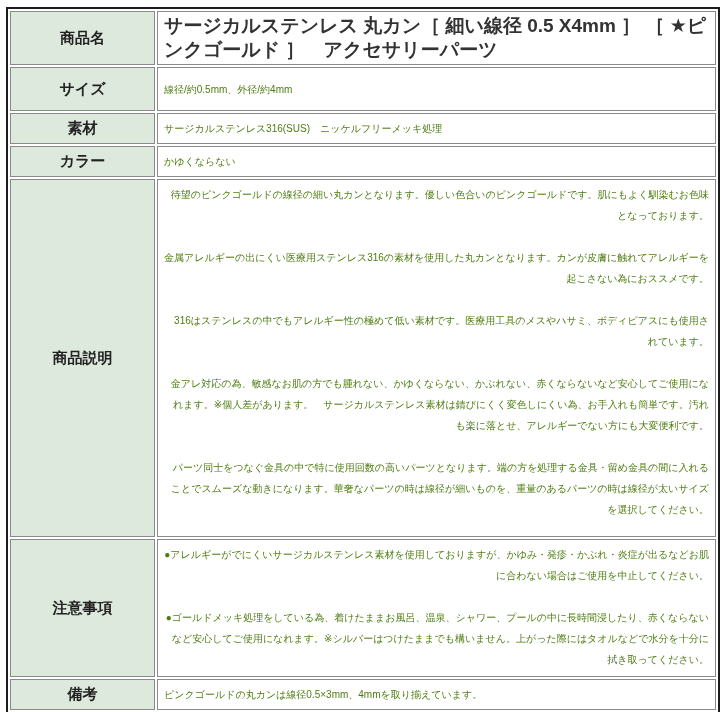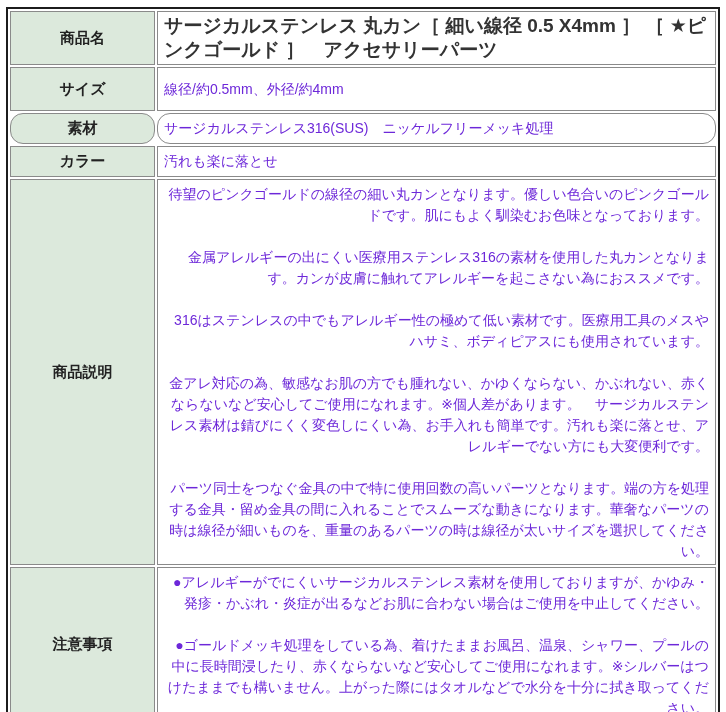--- a/index.html
+++ b/index.html
@@ -31,23 +31,23 @@
     background: #dce9dc;
     text-align: center;
     vertical-align: middle;
     font-size: 15px;
     font-weight: bold;
     color: #222222;
     padding: 5px;
   }
   td.value {
     padding: 2px 6px;
-    font-size: 14px;
+    font-size: 10px;
     line-height: 21px;
-    color: #6d28d9;
+    color: #4d7c0f;
     vertical-align: middle;
     background: #ffffff;
   }
   td.title {
     font-size: 19px;
     font-weight: bold;
     line-height: 24px;
     color: #333333;
   }
   td.paras {
@@ -56,21 +56,21 @@
   }
   .paras p {
     margin: 0 0 21px 0;
     text-align: right;
   }
   .paras p:last-child {
     margin-bottom: 0;
   }
   tr.r-name  td { height: 52px; }
   tr.r-size  td { height: 44px; }
-  tr.r-mat   td { height: 29px; border-radius: 13px; }
+  tr.r-mat   td { height: 29px; }
   tr.r-color td { height: 28px; }
   tr.r-desc  td { height: 358px; }
   tr.r-note  td { height: 138px; }
   tr.r-memo  td { height: 29px; }
 </style>
 </head>
 <body>
 
 <table class="spec-table">
   <colgroup>
@@ -85,21 +85,21 @@
     <tr class="r-size">
       <td class="label">サイズ</td>
       <td class="value">線径/約0.5mm、外径/約4mm</td>
     </tr>
     <tr class="r-mat">
       <td class="label">素材</td>
       <td class="value">サージカルステンレス316(SUS)　ニッケルフリーメッキ処理</td>
     </tr>
     <tr class="r-color">
       <td class="label">カラー</td>
-      <td class="value">汚れも楽に落とせ</td>
+      <td class="value">かゆくならない</td>
     </tr>
     <tr class="r-desc">
       <td class="label">商品説明</td>
       <td class="value paras">
         <p>待望のピンクゴールドの線径の細い丸カンとなります。優しい色合いのピンクゴールドです。肌にもよく馴染むお色味となっております。</p>
         <p>金属アレルギーの出にくい医療用ステンレス316の素材を使用した丸カンとなります。カンが皮膚に触れてアレルギーを起こさない為におススメです。</p>
         <p>316はステンレスの中でもアレルギー性の極めて低い素材です。医療用工具のメスやハサミ、ボディピアスにも使用されています。</p>
         <p>金アレ対応の為、敏感なお肌の方でも腫れない、かゆくならない、かぶれない、赤くならないなど安心してご使用になれます。※個人差があります。　サージカルステンレス素材は錆びにくく変色しにくい為、お手入れも簡単です。汚れも楽に落とせ、アレルギーでない方にも大変便利です。</p>
         <p>パーツ同士をつなぐ金具の中で特に使用回数の高いパーツとなります。端の方を処理する金具・留め金具の間に入れることでスムーズな動きになります。華奢なパーツの時は線径が細いものを、重量のあるパーツの時は線径が太いサイズを選択してください。</p>
       </td>

